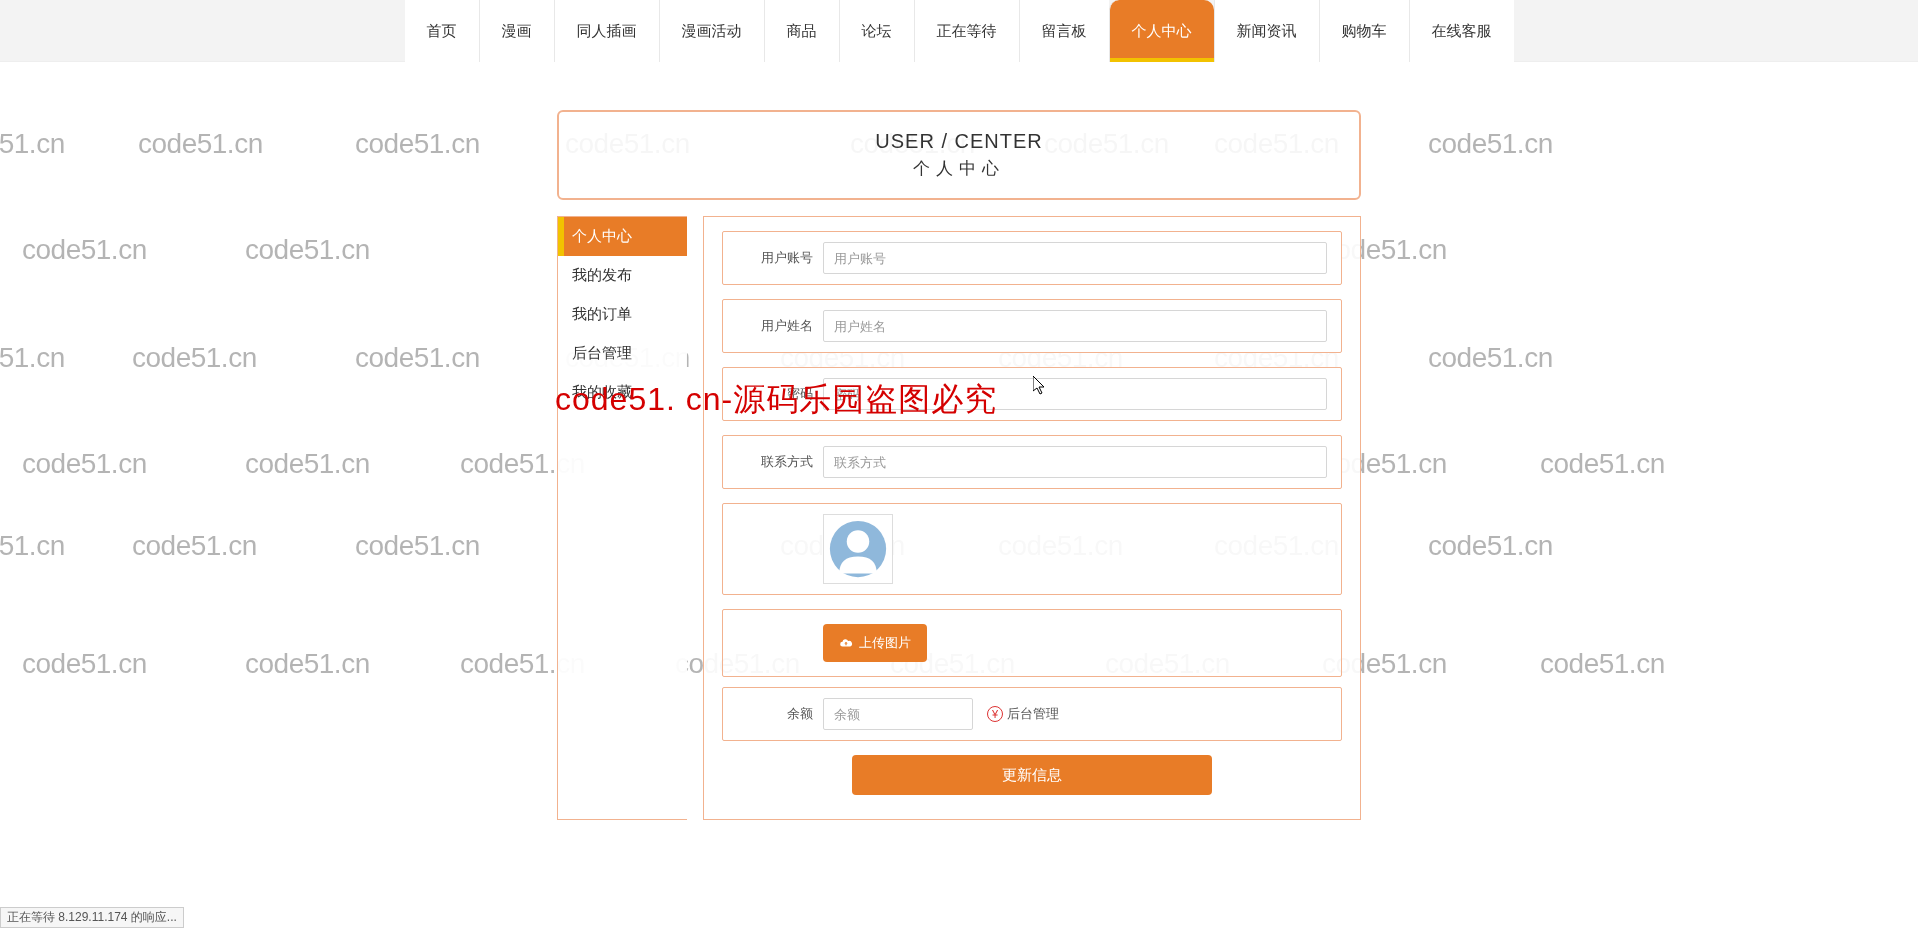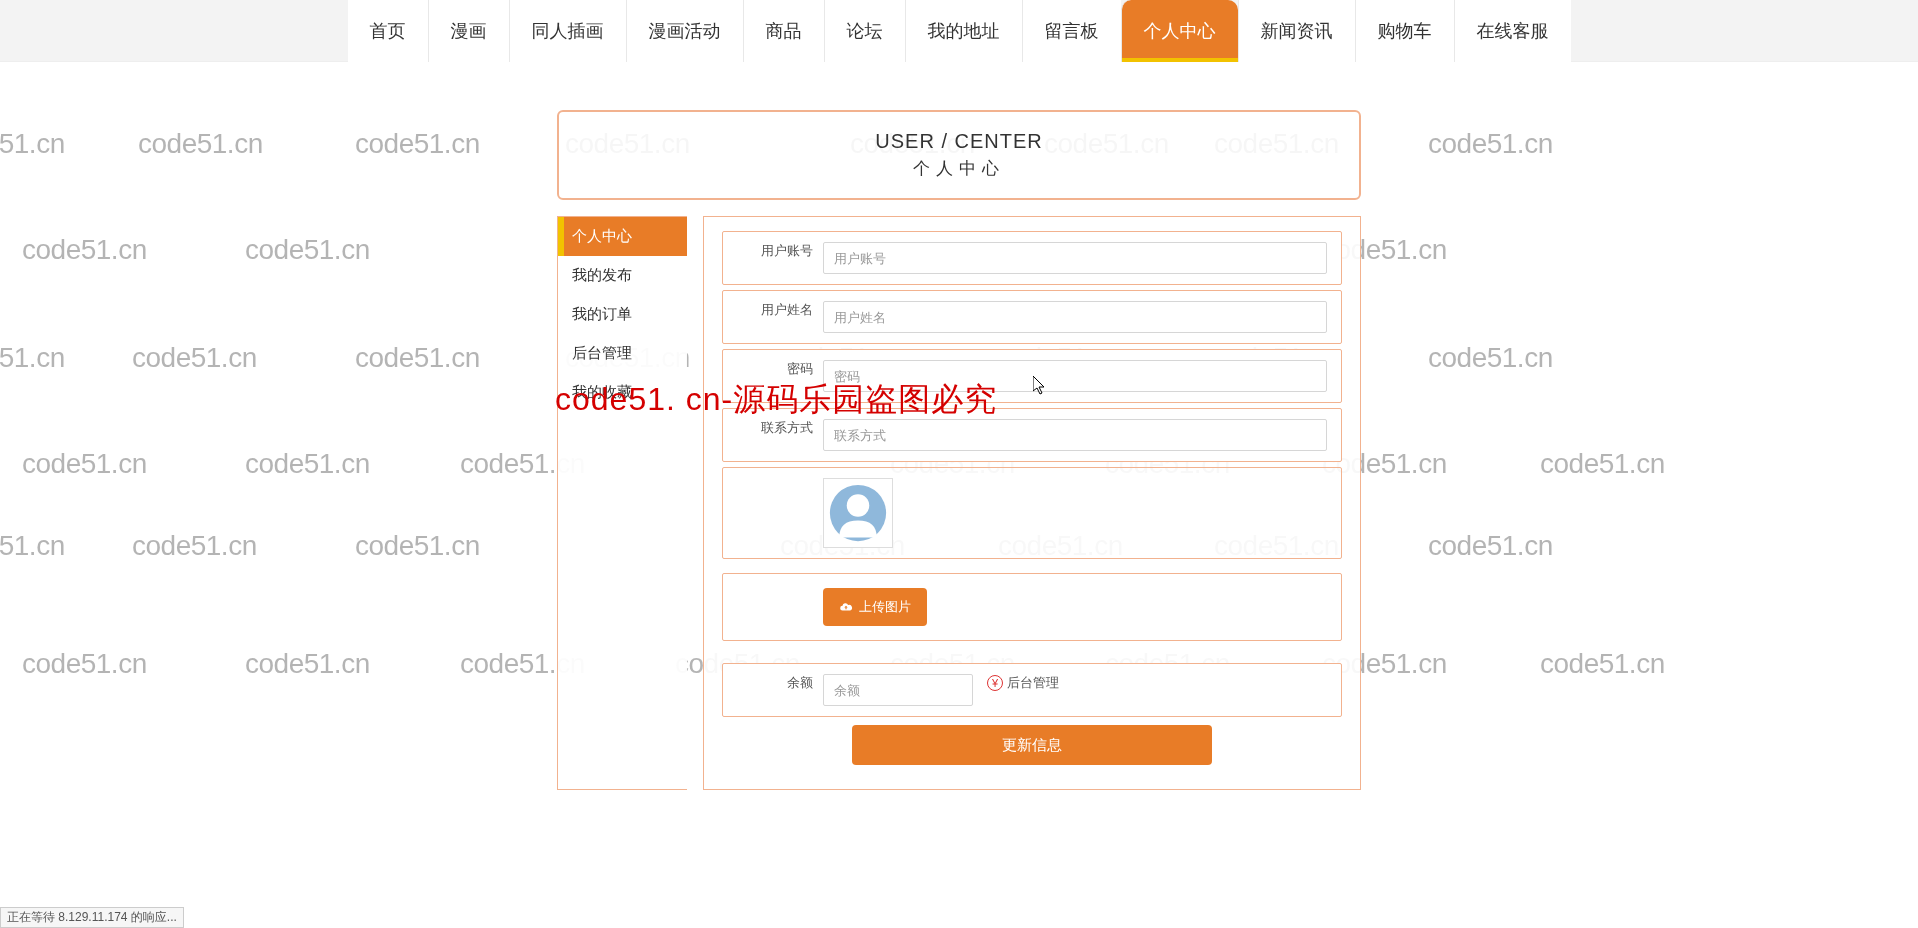--- a/index.html
+++ b/index.html
@@ -7,52 +7,52 @@
 
 
 .watermark-layer { position: absolute; inset: 0; z-index: 0; pointer-events: none; }
 .wm { position: absolute; color: #5a5a5a; opacity: 0.45; font-size: 28px; font-family: Arial, sans-serif; letter-spacing: -0.5px; }
 
 
 .topbar { position: relative; z-index: 2; background: #f3f3f3; height: 62px; display: flex; justify-content: center; border-bottom: 1px solid #eee; }
 .nav-wrap { display: flex; align-items: stretch; height: 62px; }
 .brand { display: flex; align-items: center; padding: 0 20px; font-size: 15px; color: #333; }
 .nav { display: flex; align-items: stretch; }
-.nav-item { display: flex; align-items: center; padding: 0 22px; font-size: 18px; color: #333; cursor: pointer; border-left: 1px solid #e8e8e8; background: #fff; }
+.nav-item { display: flex; align-items: center; padding: 0 22px; font-size: 15px; color: #333; cursor: pointer; border-left: 1px solid #e8e8e8; background: #fff; }
 .nav-item:first-child { border-left: none; }
 .nav-item.active { background: #e87c27; color: #fff; position: relative; border-radius: 10px 10px 0 0; }
 .nav-item.active::after { content: ""; position: absolute; left: 0; right: 0; bottom: 0; height: 4px; background: #f2c200; }
 
 
 .page { position: relative; z-index: 2; width: 804px; margin: 48px auto 0; }
 
 .title-card { border: 2px solid #f2b28f; border-radius: 6px; padding: 18px 0; text-align: center; margin-bottom: 16px; background: rgba(255,255,255,0.88); }
 .title-en { font-family: Liberation Sans, sans-serif; font-size: 20px; letter-spacing: 1px; color: #333; }
 .title-cn { font-size: 17px; color: #333; margin-top: 4px; letter-spacing: 6px; }
 
 .body-row { display: flex; gap: 16px; }
 
 .sidebar { width: 130px; border: 1px solid #f2b28f; border-right: none; background: rgba(255,255,255,0.95); padding-bottom: 40px; }
 .side-item { padding: 10px 14px; font-size: 15px; color: #333; cursor: pointer; }
 .side-item.active { background: #e87c27; color: #fff; position: relative; }
 .side-item.active::before { content: ""; position: absolute; left: 0; top: 0; bottom: 0; width: 6px; background: #f2c200; }
 
 .main-col { flex: 1; border: 1px solid #f2b28f; padding: 14px 18px 24px; background: rgba(255,255,255,0.9); }
 
-.form-row { border: 1px solid #f2b28f; border-radius: 2px; padding: 10px 14px; margin-bottom: 5px; display: flex; align-items: flex-start; background: #fff; min-height: 48px; }
+.form-row { border: 1px solid #f2b28f; border-radius: 2px; padding: 10px 14px; margin-bottom: 14px; display: flex; align-items: center; background: #fff; min-height: 48px; }
 .form-label { width: 86px; text-align: right; font-size: 13px; color: #555; padding-right: 10px; }
 .form-input { flex: 1; }
 .form-input input { width: 100%; height: 32px; border: 1px solid #d6d6d6; padding: 0 10px; font-size: 13px; color: #555; outline: none; border-radius: 2px; }
 .form-input input::placeholder { color: #999; }
 
 .avatar-row { border: 1px solid #f2b28f; border-radius: 2px; padding: 10px 14px; margin-bottom: 14px; display: flex; align-items: center; }
 .avatar-box { width: 70px; height: 70px; border: 1px solid #ddd; margin-left: 86px; display: flex; align-items: center; justify-content: center; background: #fff; }
 .avatar-svg { width: 60px; height: 60px; }
 
-.upload-row { border: 1px solid #f2b28f; border-radius: 2px; padding: 14px; margin-bottom: 22px; display: flex; }
+.upload-row { border: 1px solid #f2b28f; border-radius: 2px; padding: 14px; margin-bottom: 10px; display: flex; }
 .upload-btn { background: #e87c27; color: #fff; border: none; padding: 10px 16px; border-radius: 4px; font-size: 13px; cursor: pointer; margin-left: 86px; display: flex; align-items: center; gap: 6px; }
 
 .balance-input { width: 150px !important; flex: none !important; }
 .recharge-link { display: flex; align-items: center; gap: 4px; margin-left: 14px; font-size: 13px; color: #555; cursor: pointer; }
 .recharge-link .yen { color: #d33; border: 1px solid #d33; border-radius: 50%; width: 16px; height: 16px; display: inline-flex; align-items: center; justify-content: center; font-size: 11px; }
 
 .submit-row { display: flex; justify-content: center; margin-top: 8px; }
 .submit-btn { background: #e87c27; color: #fff; border: none; width: 360px; height: 40px; border-radius: 4px; font-size: 15px; cursor: pointer; }
 
 .red-overlay { position: absolute; z-index: 5; color: #d40000; font-size: 32px; font-family: "SimHei", sans-serif; left: 555px; top: 378px; letter-spacing: 1px; pointer-events: none; }
@@ -122,21 +122,21 @@
 
 <div class="topbar">
   <div class="nav-wrap">
     <div class="nav" id="nav">
         <div class="nav-item">首页</div>
         <div class="nav-item">漫画</div>
         <div class="nav-item">同人插画</div>
         <div class="nav-item">漫画活动</div>
         <div class="nav-item">商品</div>
         <div class="nav-item">论坛</div>
-        <div class="nav-item">我的地址</div>
+        <div class="nav-item">正在等待</div>
         <div class="nav-item">留言板</div>
         <div class="nav-item active">个人中心</div>
         <div class="nav-item">新闻资讯</div>
         <div class="nav-item">购物车</div>
         <div class="nav-item">在线客服</div>
       </div>
   </div>
 </div>
 
 <div class="page">

